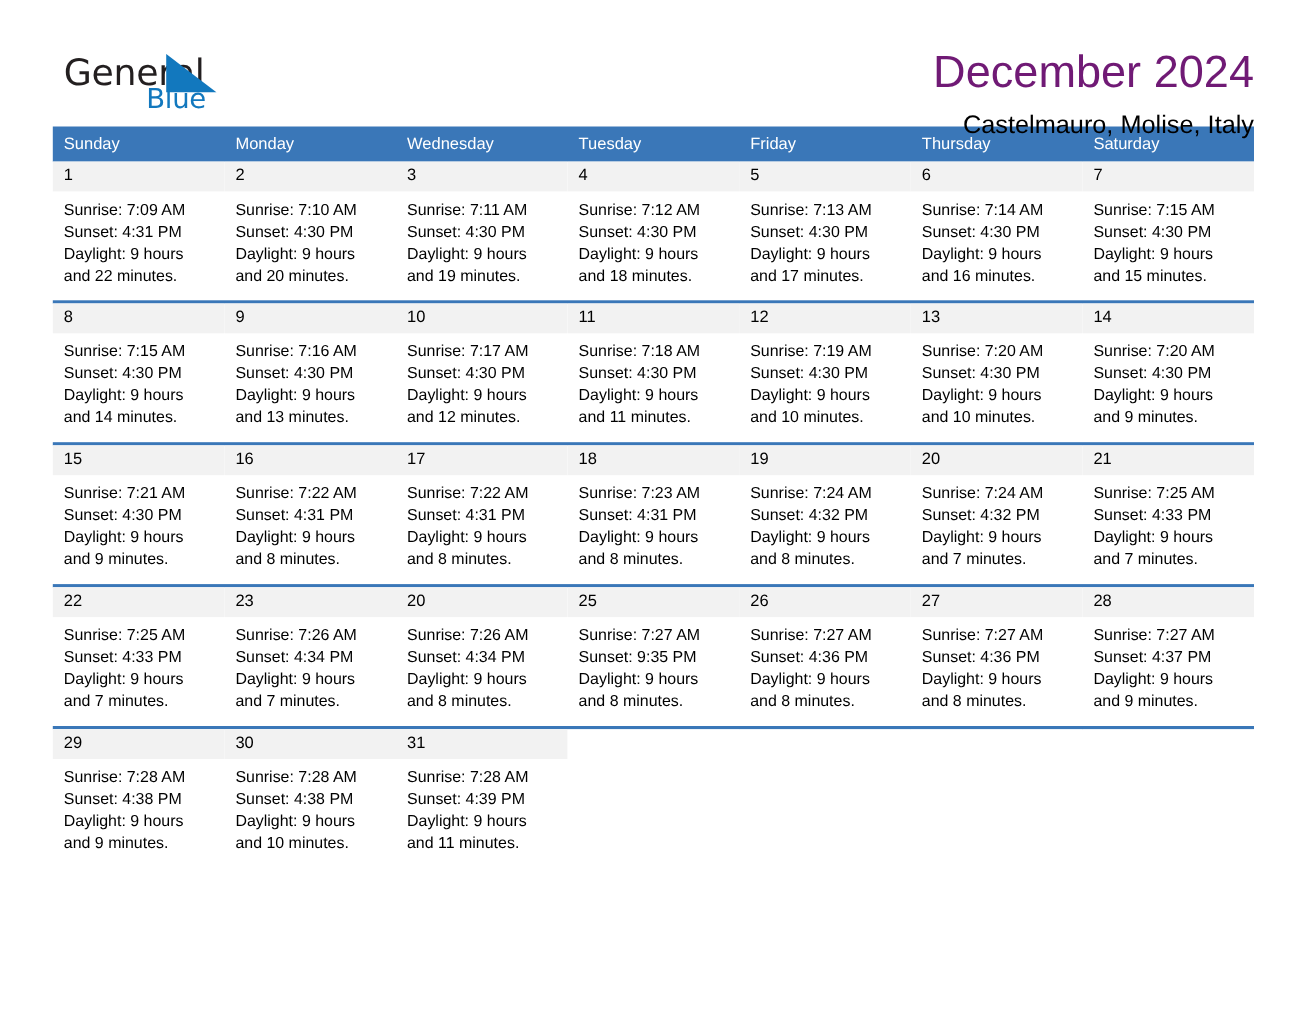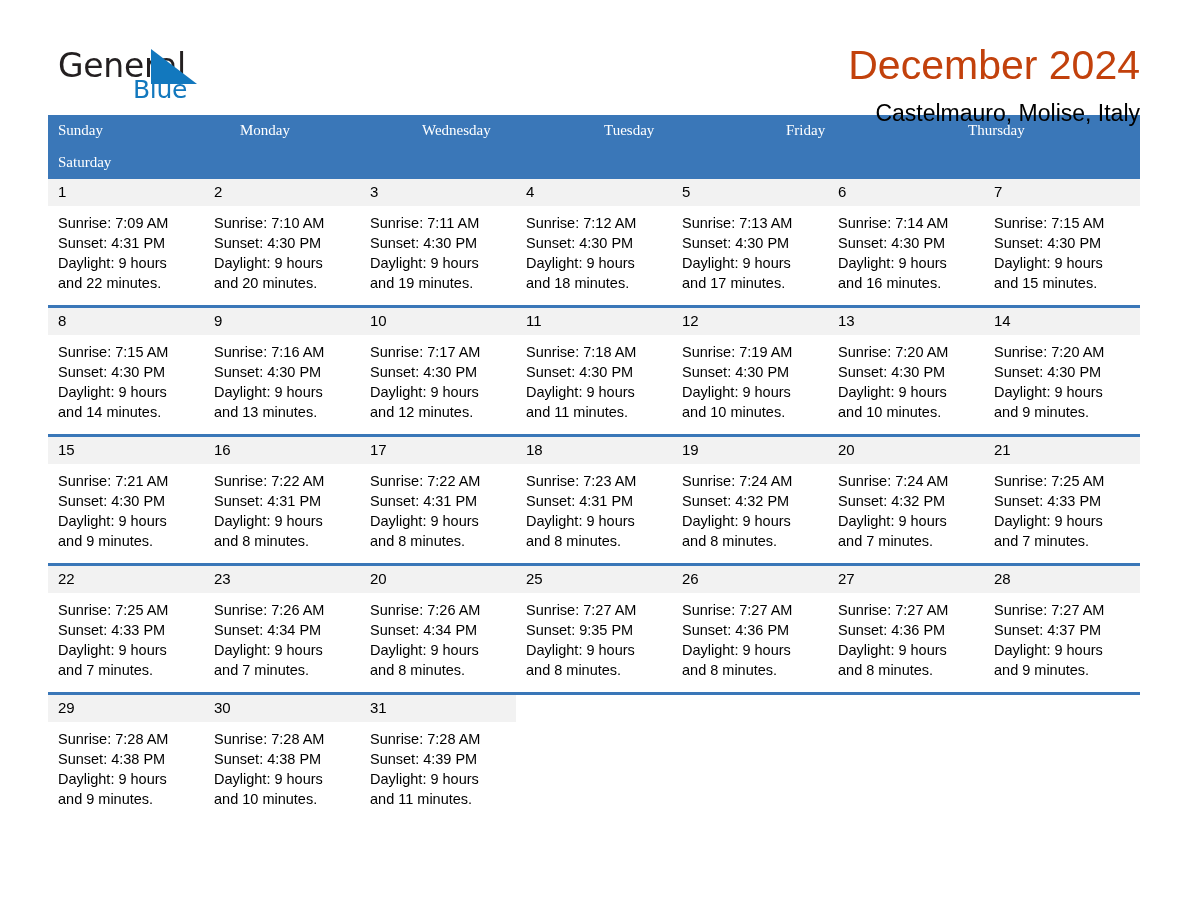--- a/index.html
+++ b/index.html
@@ -69,43 +69,42 @@
 
   .titles {
     text-align: right;
     flex: 0 0 auto;
     padding-top: 0;
   }
   .cal-title {
     font-size: 41px;
     font-weight: 400;
     line-height: 1.15;
-    color: #c2410c;
+    color: #701a75;
     white-space: nowrap;
     margin-left: 12px;
   }
   .cal-subtitle {
     font-size: 23px;
     font-weight: 400;
     margin-top: 11px;
     color: #000000;
     white-space: nowrap;
   }
 
   
   .calendar {
     margin-top: 5px;
     width: 1092px;
   }
 
   .weekday-row {
     display: grid;
-    grid-template-columns: repeat(6, 1fr);
+    grid-template-columns: repeat(7, 1fr);
     background: #3a77b8;
-    font-family: Liberation Serif, serif;
   }
   .weekday {
     color: #ffffff;
     font-size: 15px;
     padding: 8px 0 9px 10px;
     line-height: 1;
   }
 
   .week-row {
     display: grid;

